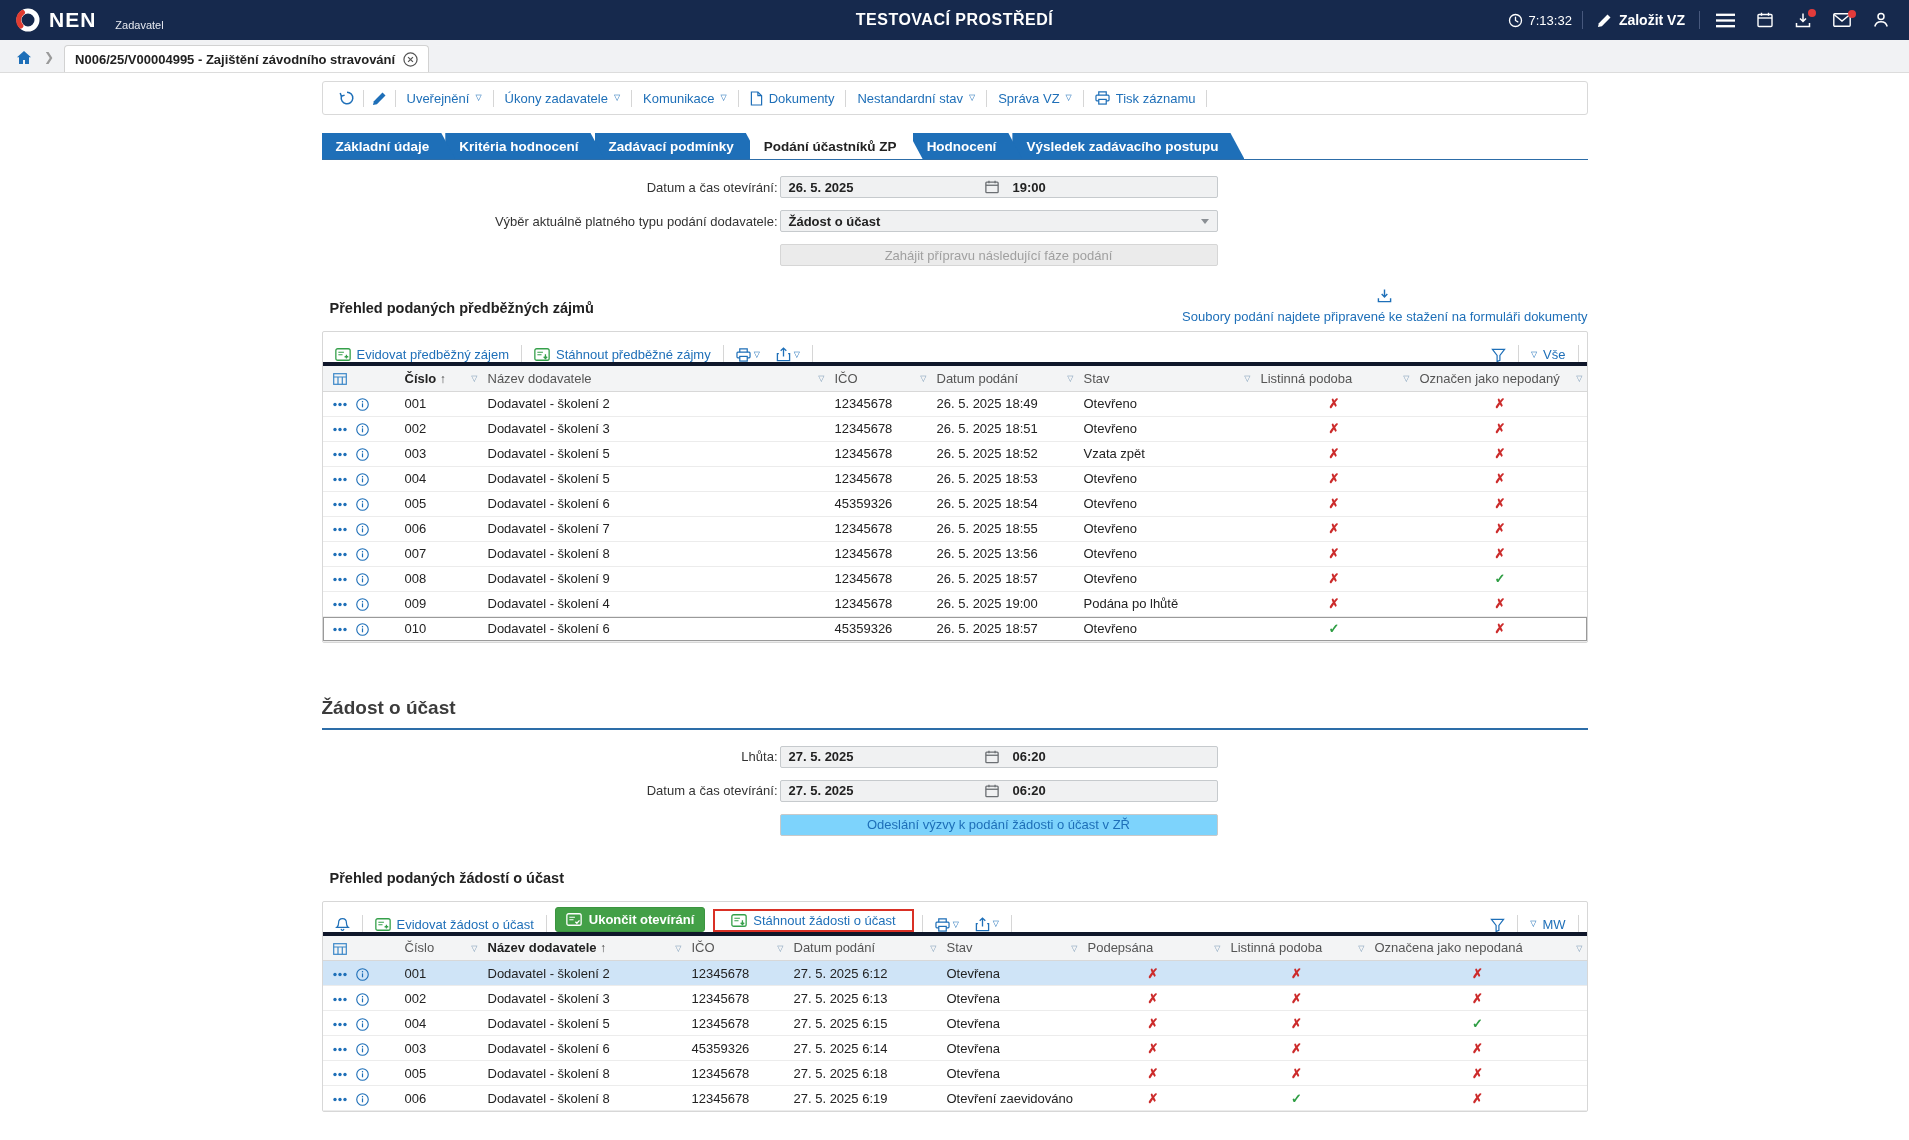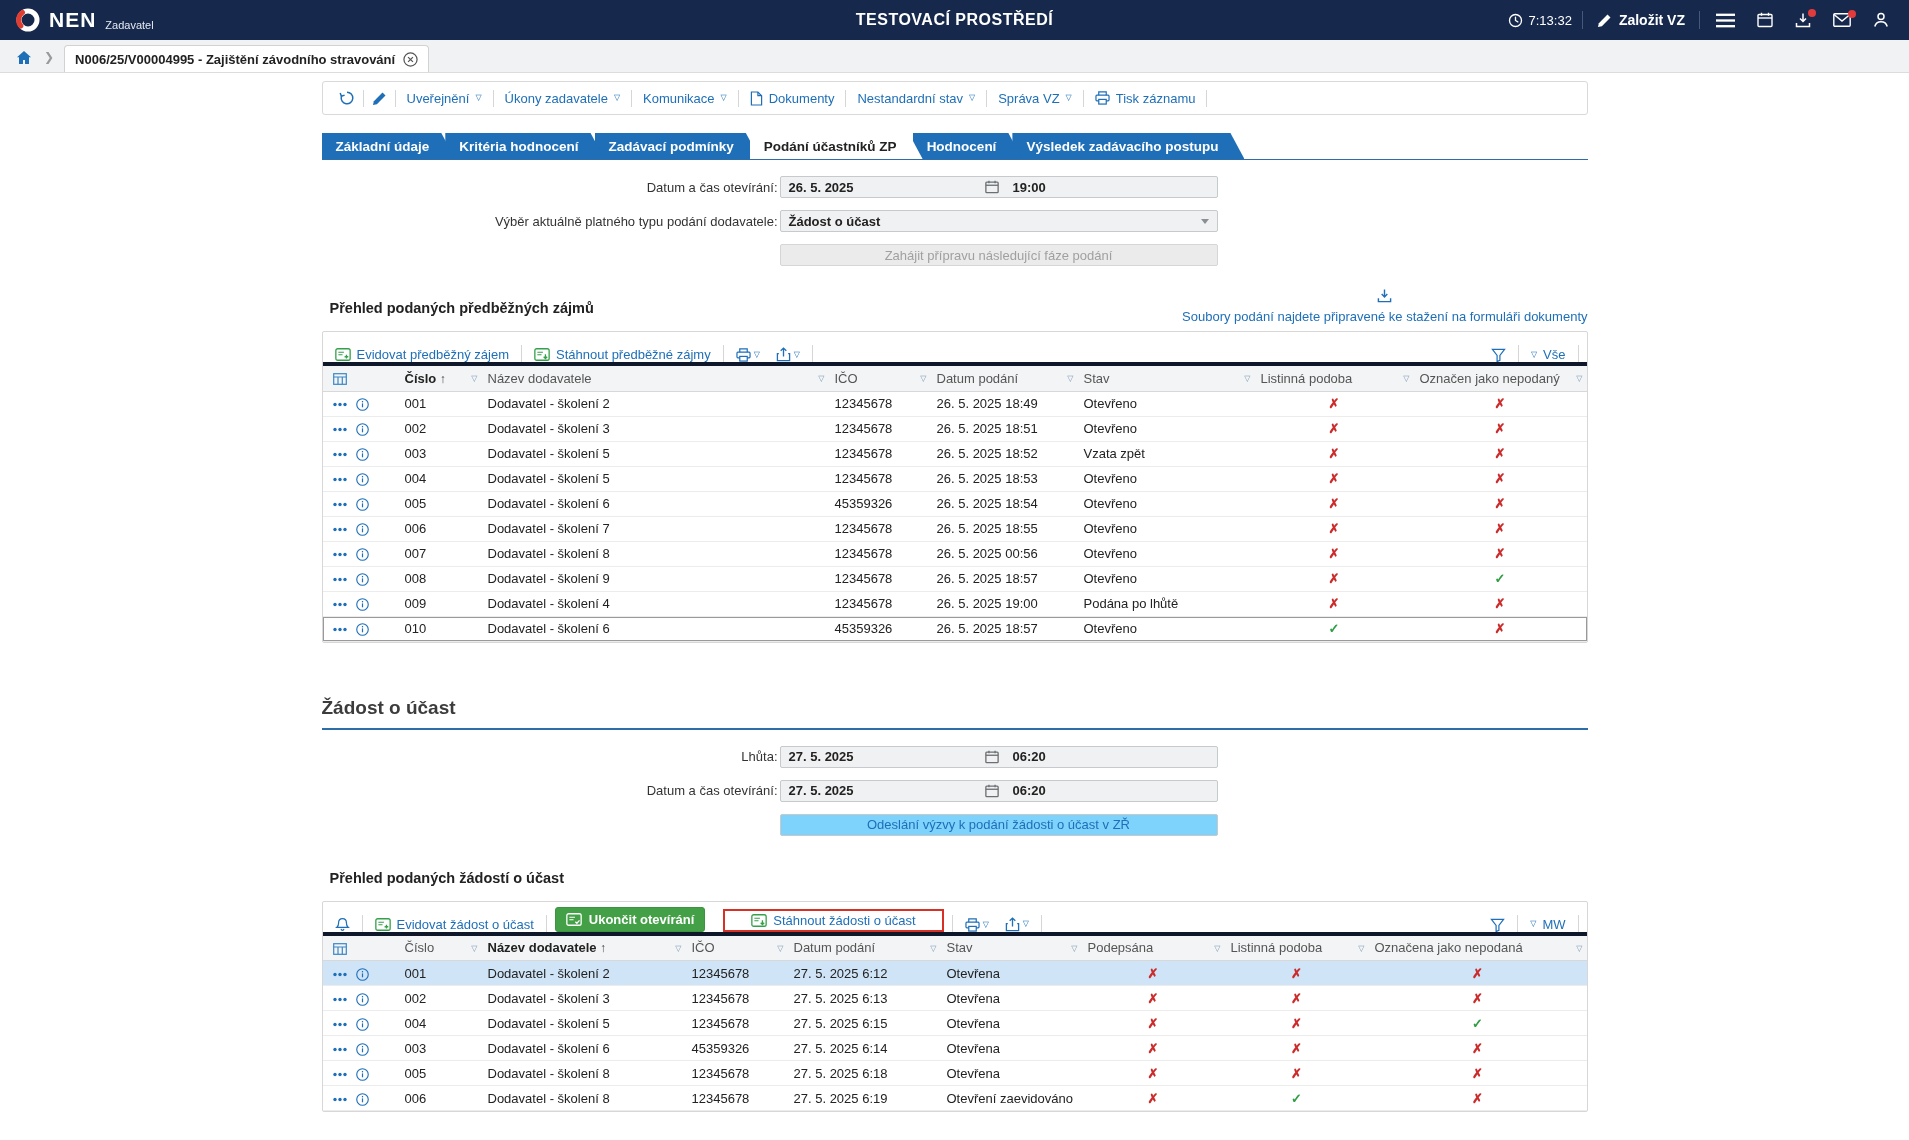--- a/index.html
+++ b/index.html
@@ -6,21 +6,21 @@
   html,body { margin:0; padding:0; width:1909px; height:1140px; overflow:hidden;
     background:#ffffff; font-family:"Liberation Sans", sans-serif; color:#333; font-size:13px; }
   a { text-decoration:none; cursor:pointer; }
   button { font-family:inherit; cursor:pointer; }
 
   
   .topbar { height:40px; background:#16294d; display:flex; align-items:center; padding:0 14px; position:relative; color:#fff; }
   .brand { display:flex; align-items:center; gap:7px; }
   .logo-svg { display:block; }
   .brand-name { font-size:21px; font-weight:bold; letter-spacing:1px; color:#fff; }
-  .brand-sub { font-size:11px; color:#e6e9f0; align-self:flex-end; margin:0 0 3px 2px; }
+  .brand-sub { font-size:11px; color:#e6e9f0; align-self:flex-end; margin:0 0 3px 12px; }
   .env-title { position:absolute; left:50%; transform:translateX(-50%); font-weight:bold; font-size:16px; letter-spacing:0.5px; color:#fff; }
   .top-actions { margin-left:auto; display:flex; align-items:center; gap:10px; }
   .clock { display:flex; align-items:center; gap:6px; font-size:13px; }
   .vsep { width:1px; height:18px; background:#47587d; }
   .create-vz { background:none; border:none; color:#fff; font-weight:bold; font-size:14px; display:flex; align-items:center; gap:7px; padding:0 4px; }
   .top-icon-btn { background:none; border:none; color:#fff; padding:4px 6px; position:relative; display:flex; align-items:center; }
   .top-icon-btn.has-dot::after { content:''; position:absolute; top:1px; right:1px; width:8px; height:8px; border-radius:50%; background:#e23b3b; }
 
   
   .crumbbar { height:33px; background:#f1f2f4; border-bottom:1px solid #dcdcdc; display:flex; align-items:flex-end; padding:0 10px; }
@@ -69,21 +69,21 @@
 
   
   .grid { border:1px solid #d7d7d7; border-radius:2px; background:#fff; }
   .grid-toolbar { height:34px; display:flex; align-items:flex-end; padding:0 8px; border-bottom:4px solid #0f172a; gap:8px; }
   .gt-link { color:#1e6fb8; font-size:13px; display:flex; align-items:center; gap:6px; white-space:nowrap; padding:0 4px; }
   .gt-link .ic { color:#35a04a; display:flex; }
   .gt-icon { color:#1e6fb8; display:flex; align-items:center; gap:3px; padding:0 4px; }
   .flex-spacer { flex:1; }
   .btn-green { background:#43a047; border:1px solid #3c9440; border-radius:3px; color:#fff; font-weight:bold; font-size:13px; height:25px; display:flex; align-items:center; gap:7px; padding:0 10px; }
   .btn-green .ic { color:#fff; display:flex; }
-  .red-annotation { display:inline-flex; border:2px solid #d93025; padding:2px 22px; align-items:center;margin-left:10px; }
+  .red-annotation { display:inline-flex; border:2px solid #d93025; padding:2px 12px; align-items:center; }
 
   table.data-table { width:100%; border-collapse:collapse; table-layout:fixed; font-size:13px; }
   .data-table th { background:#f3f4f5; height:25px; font-weight:normal; color:#555; text-align:left; padding:0 6px; border-bottom:1px solid #d8d8d8; position:relative; white-space:nowrap; overflow:hidden; }
   .data-table th .th-caret { position:absolute; right:4px; top:50%; transform:translateY(-50%); font-size:8px; color:#7f9db9; }
   .data-table th .th-label.sorted { font-weight:bold; color:#222; }
   .sort-arrow { font-size:12px; color:#444; }
   .data-table td { height:25px; border-bottom:1px solid #ececec; padding:0 6px; white-space:nowrap; overflow:hidden; color:#222; }
   .data-table tr.selected td { background:#cfe4f7; }
   .data-table tr.focused td { box-shadow: inset 0 1px 0 #9a9a9a, inset 0 -1px 0 #9a9a9a; }
   .data-table tr.focused td:first-child { box-shadow: inset 1px 1px 0 #9a9a9a, inset 0 -1px 0 #9a9a9a; }
@@ -517,21 +517,21 @@
               </span><span class="row-ico">
                 <svg width="13" height="13" viewBox="0 0 14 14">
                   <circle cx="7" cy="7" r="6.2" fill="none" stroke="currentColor" stroke-width="1.2"></circle>
                   <rect x="6.35" y="5.8" width="1.3" height="4.2" fill="currentColor"></rect>
                   <rect x="6.35" y="3.2" width="1.3" height="1.5" fill="currentColor"></rect>
                 </svg>
               </span></td>
             <td>007</td>
             <td>Dodavatel - školení 8</td>
             <td>12345678</td>
-            <td>26. 5. 2025 00:56</td>
+            <td>26. 5. 2025 13:56</td>
             <td>Otevřeno</td>
             <td class="center"><span class="mark x">✗</span></td>
             <td class="center"><span class="mark x">✗</span></td>
           </tr>
           <tr>
             <td class="col-actions"><span class="row-ico">
                 <svg width="14" height="5" viewBox="0 0 14 4">
                   <circle cx="2" cy="2" r="1.7" fill="currentColor"></circle>
                   <circle cx="7" cy="2" r="1.7" fill="currentColor"></circle>
                   <circle cx="12" cy="2" r="1.7" fill="currentColor"></circle>

